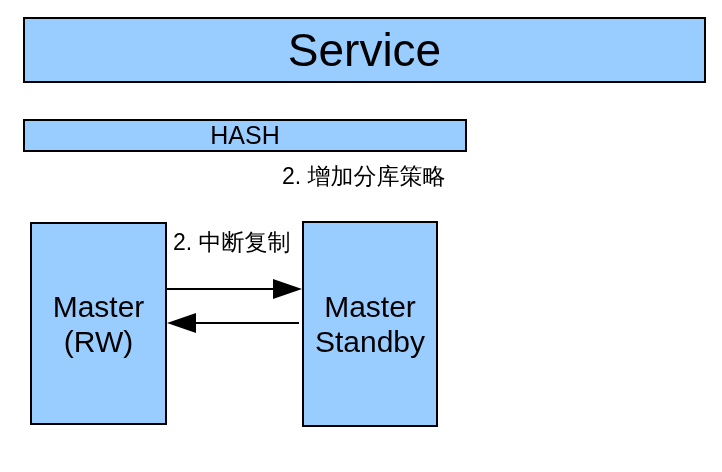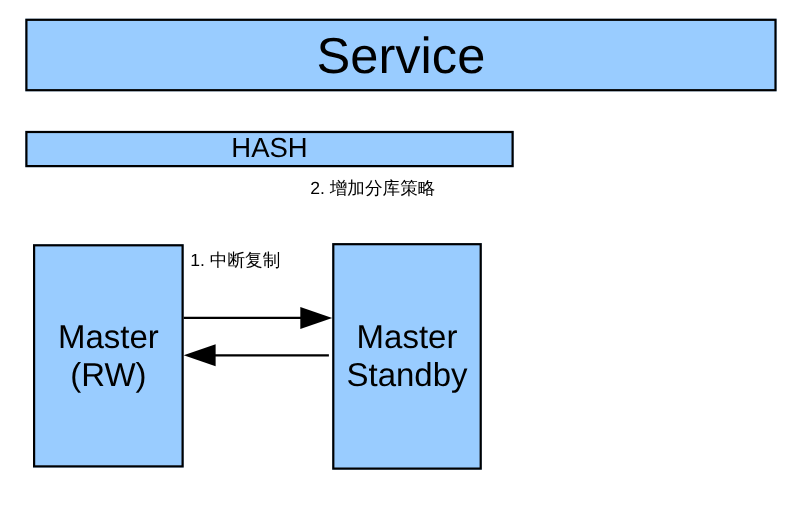--- a/index.html
+++ b/index.html
@@ -31,21 +31,21 @@
     display: block;
   }
   .node-service   { left: 23px;  top: 17px;  width: 683px; height: 66px;  font-size: 46px; }
   .node-hash      { left: 23px;  top: 119px; width: 444px; height: 33px;  font-size: 25px; text-align: center; }
   .node-master-rw       { left: 30px;  top: 222px; width: 137px; height: 203px; font-size: 30px; line-height: 35px; }
   .node-master-standby  { left: 302px; top: 221px; width: 136px; height: 206px; font-size: 30px; line-height: 35px; }
   .node-redis     { left: 567px; top: 222px; width: 138px; height: 206px; font-size: 30px; }
   .annotation {
     position: absolute;
     color: var(--text, #000000);
-    font-size: 16px;
+    font-size: 23px;
     white-space: nowrap;
     text-align: center;
   }
   .annotation-step1 { left: 173px; top: 227px; }
   .annotation-step2 { left: 282px; top: 161px; }
   .arrows-layer {
     position: absolute;
     left: 0; top: 0;
     width: 722px;
     height: 472px;
@@ -73,21 +73,21 @@
     <span class="node-label">Master
 (RW)</span>
   </div>
 
   <div class="node node-master-standby">
     <span class="node-label">Master
 Standby</span>
   </div>
 
 
-  <div class="annotation annotation-step1">1. 中断复制</div>
+  <div class="annotation annotation-step1">2. 中断复制</div>
 
   <svg class="arrows-layer" viewBox="0 0 722 472" xmlns="http://www.w3.org/2000/svg">
     <g>
       <line class="arrow-line" x1="167" y1="289" x2="276" y2="289"></line>
       <polygon class="arrow-head" points="302,289 273,279 273,299"></polygon>
     </g>
     <g>
       <line class="arrow-line" x1="299" y1="323" x2="195" y2="323"></line>
       <polygon class="arrow-head" points="167,323 196,313 196,333"></polygon>
     </g>

